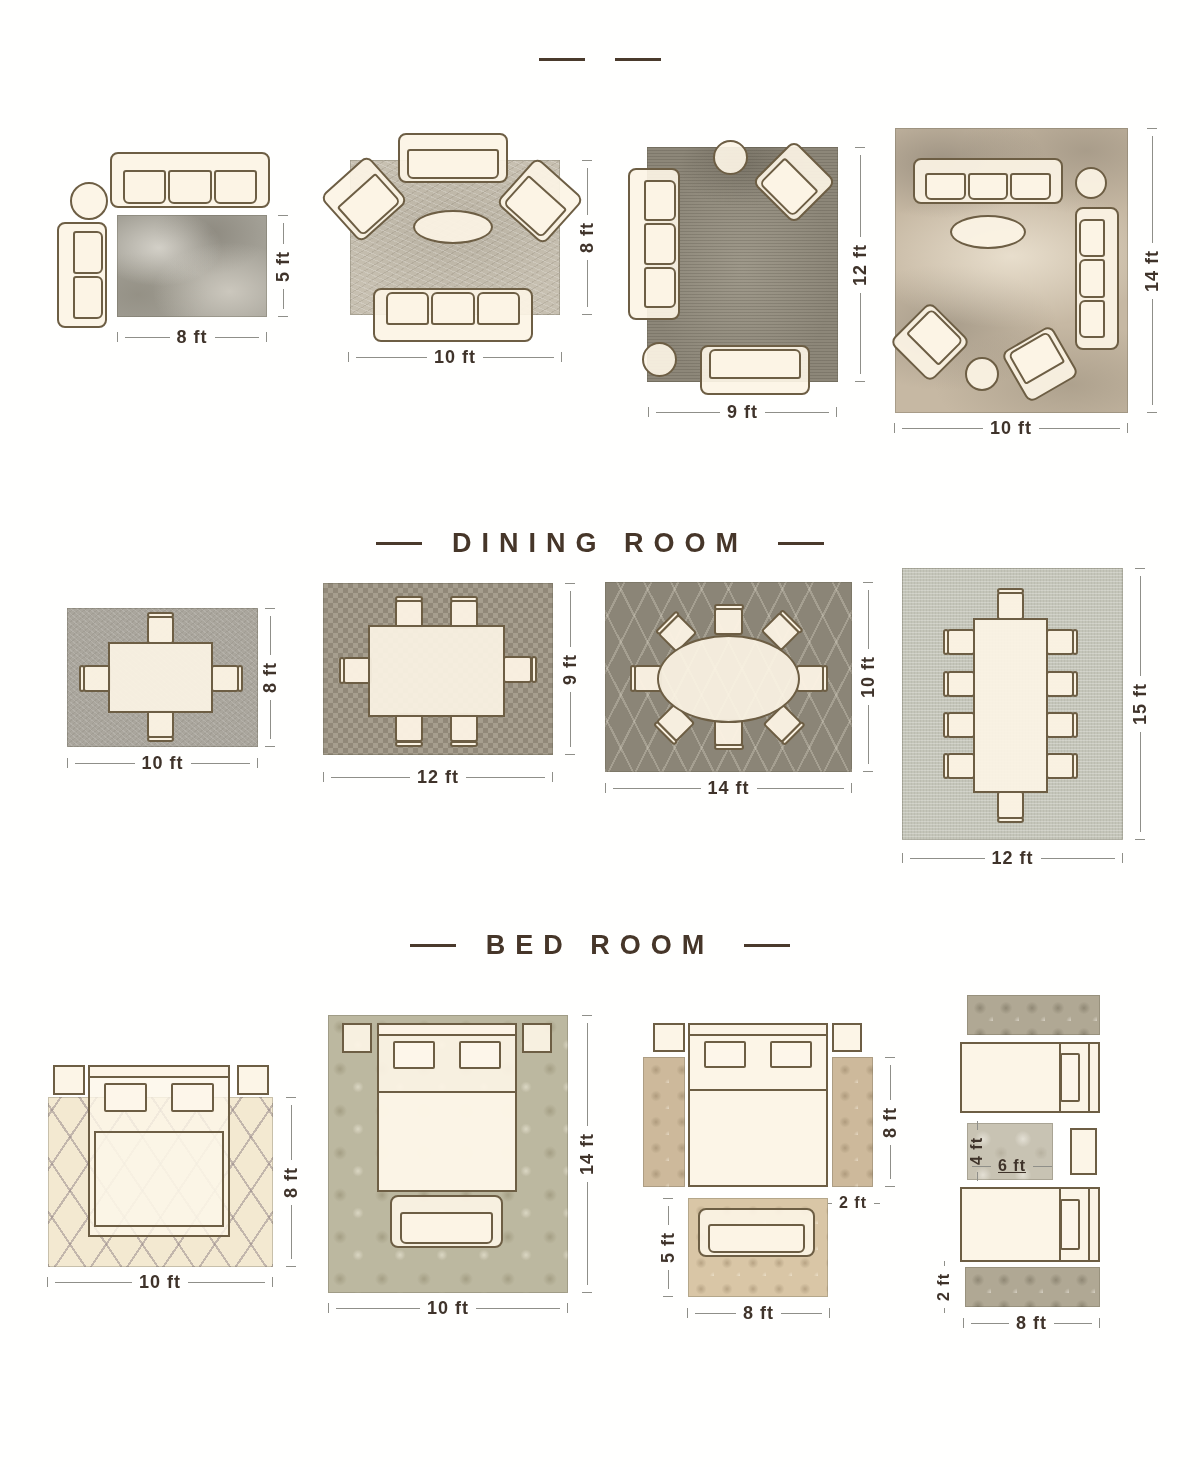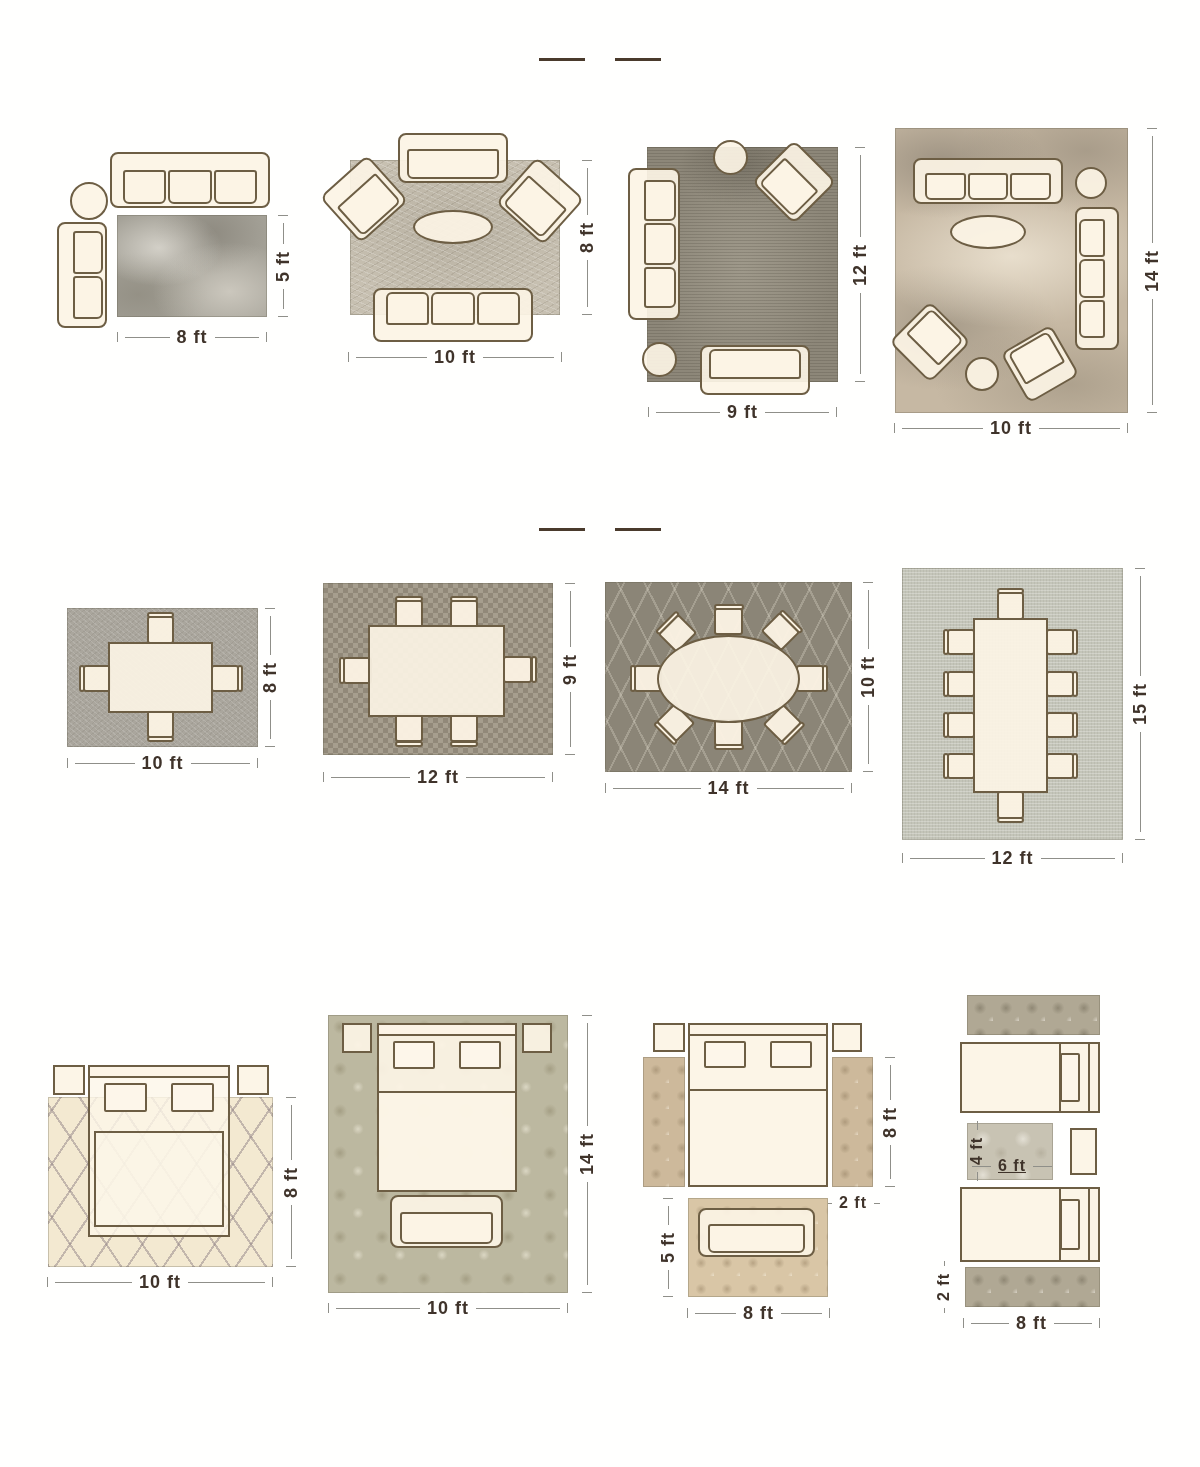--- a/index.html
+++ b/index.html
@@ -285,20 +285,21 @@
       <i class="tk"></i>
         <i class="ln"></i>
         <span class="dim-label">10 ft</span>
         <i class="ln"></i>
         <i class="tk"></i>
     </div>
   </div>
 
   <div class="section-title" style="top:528px;">
     <span class="bar"></span>
+    <h2>DINING ROOM</h2>
     <span class="bar"></span>
   </div>
 
   <div>
     <div class="rug tex-heather" style="left:67px; top:608px; width:191px; height:139px;"></div>
     <div class="chair n" style="left:147px; top:616px; width:27px; height:28px;"></div>
     <div class="chair s" style="left:147px; top:710px; width:27px; height:28px;"></div>
     <div class="chair w" style="left:83px; top:665px; width:28px; height:27px;"></div>
     <div class="chair e" style="left:211px; top:665px; width:28px; height:27px;"></div>
     <div class="furn" style="left:108px; top:642px; width:105px; height:71px;"></div>
@@ -392,20 +393,25 @@
     </div>
     <div class="hdim" style="left:902px; top:847px; width:221px;">
       <i class="tk"></i>
         <i class="ln"></i>
         <span class="dim-label">12 ft</span>
         <i class="ln"></i>
         <i class="tk"></i>
     </div>
   </div>
 
+  <div class="section-title" style="top:930px;">
+    <span class="bar"></span>
+    <h2>BED ROOM</h2>
+    <span class="bar"></span>
+  </div>
 
   <div>
     <div class="rug tex-trellis-cream" style="left:48px; top:1097px; width:225px; height:170px;"></div>
     <div class="furn" style="left:53px; top:1065px; width:32px; height:30px;"></div>
     <div class="furn" style="left:237px; top:1065px; width:32px; height:30px;"></div>
     <div class="furn bed" style="left:88px; top:1065px; width:142px; height:172px; background:rgba(253,246,233,.8);">
       <div class="hb"></div>
       <div class="pillow p1"></div>
       <div class="pillow p2"></div>
       <div class="blanket inset"></div>

